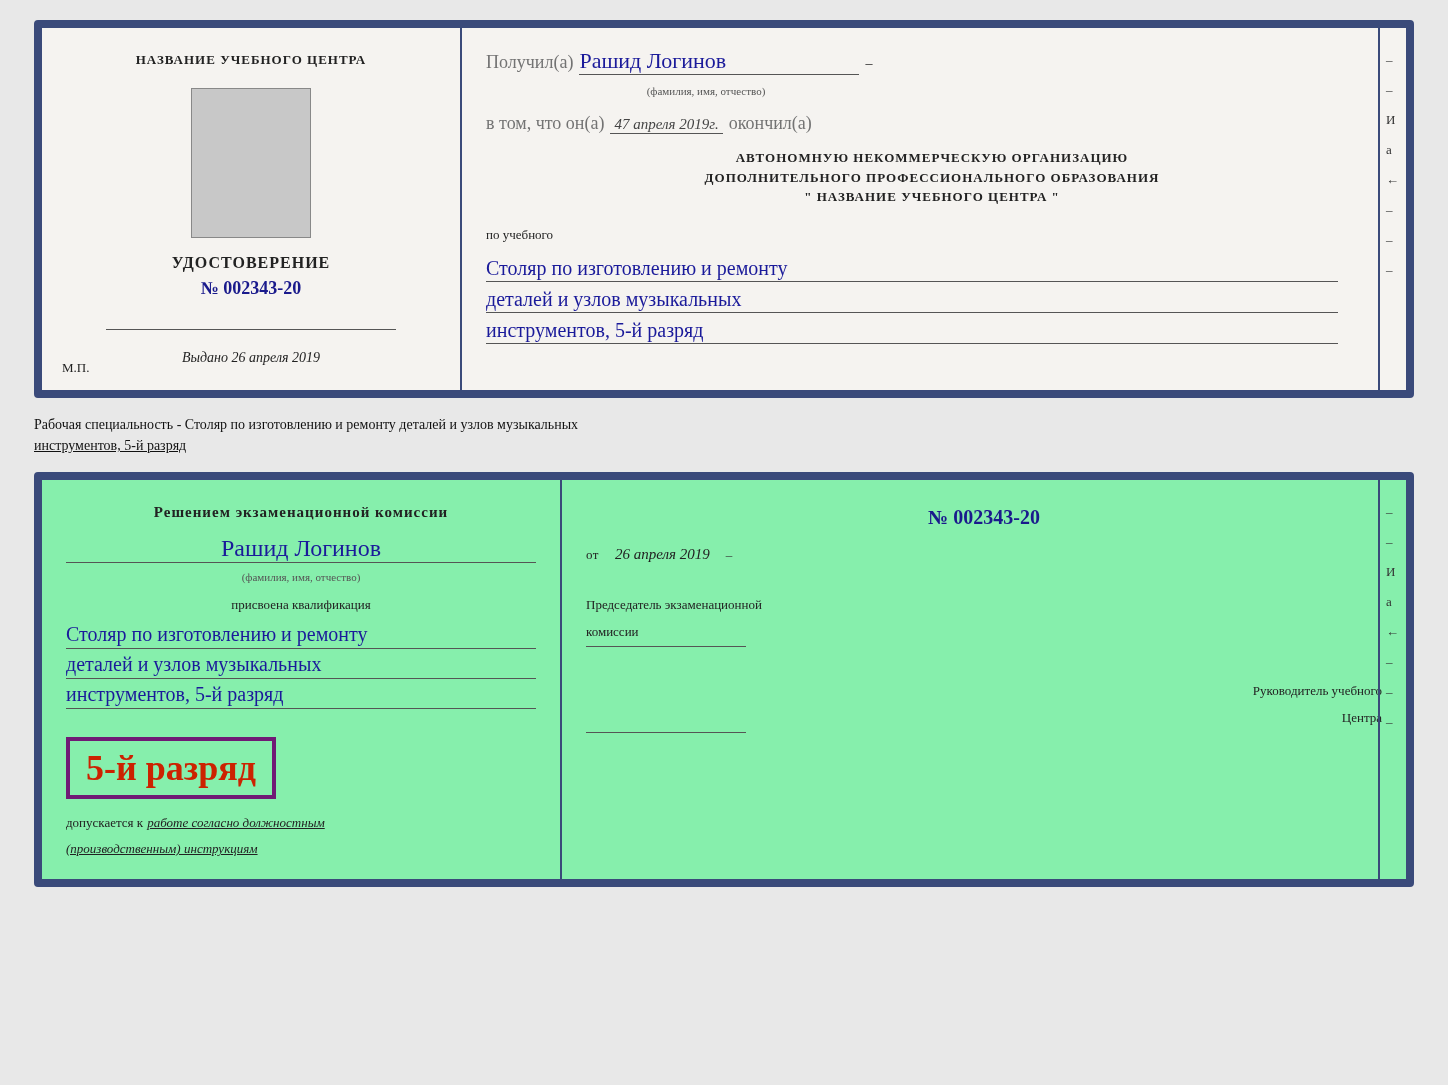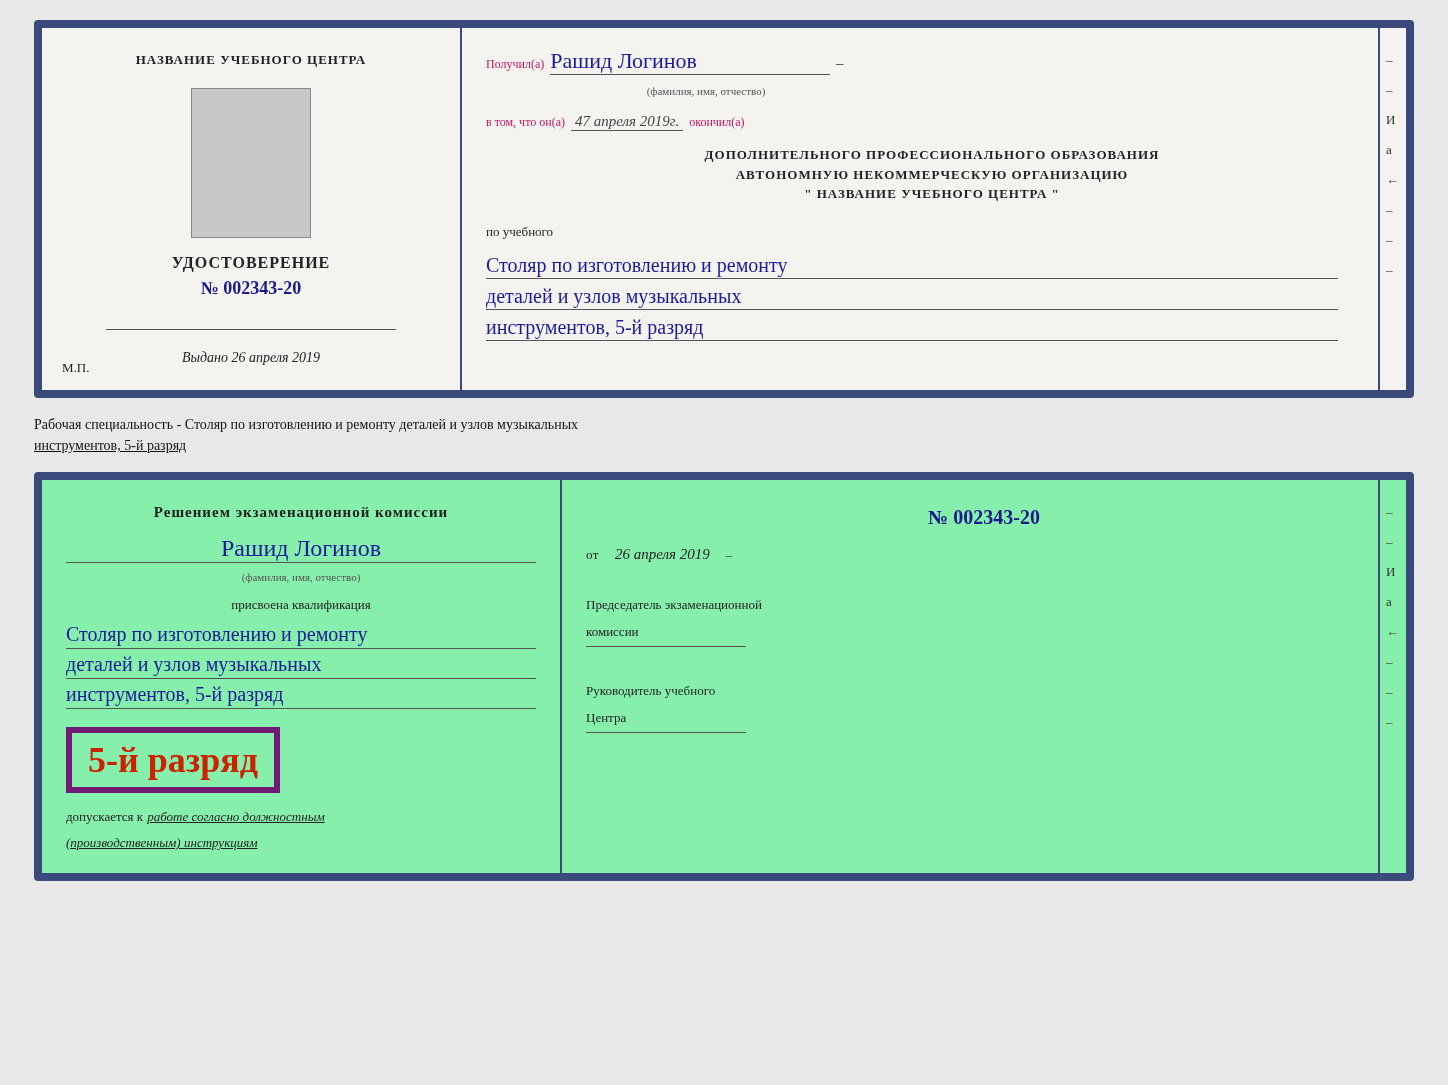--- a/index.html
+++ b/index.html
@@ -119,22 +119,22 @@
     }
 
     .right-row {
       display: flex;
       align-items: baseline;
       gap: 6px;
       flex-wrap: wrap;
     }
 
     .right-label {
-      font-size: 12px;
-      color: #be185d;
+      font-size: 18px;
+      color: #737373;
     }
 
     .right-name-handwritten {
       font-family: 'Segoe Script', 'Brush Script MT', cursive;
       font-size: 22px;
       color: #1a1a9a;
       border-bottom: 1px solid #555;
       min-width: 280px;
       display: inline-block;
     }
@@ -281,24 +281,24 @@
       font-family: 'Segoe Script', 'Brush Script MT', cursive;
       font-size: 20px;
       color: #1a1a9a;
       border-bottom: 1px solid #555;
       display: block;
       width: 100%;
       line-height: 1.35;
     }
 
     .c2-rank-box {
-      border: 6px solid #701a75;
+      border: 4px solid #701a75;
       display: inline-block;
       padding: 6px 16px;
-      margin-top: 10px;
+      margin-top: 20px;
       align-self: flex-start;
     }
 
     .c2-rank-text {
       font-family: 'Segoe Script', 'Brush Script MT', cursive;
       font-size: 36px;
       font-weight: bold;
       color: #cc2200;
     }
 
@@ -400,22 +400,22 @@
       <span class="right-subtitle">(фамилия, имя, отчество)</span>
     </div>
 
     <div class="right-row" style="margin-top:6px;">
       <span class="right-label">в том, что он(а)</span>
       <span class="right-date-handwritten">47 апреля 2019г.</span>
       <span class="right-label">окончил(а)</span>
     </div>
 
     <div class="right-org-block">
+      <div>АВТОНОМНУЮ НЕКОММЕРЧЕСКУЮ ОРГАНИЗАЦИЮ</div>
       <div>ДОПОЛНИТЕЛЬНОГО ПРОФЕССИОНАЛЬНОГО ОБРАЗОВАНИЯ</div>
-      <div>АВТОНОМНУЮ НЕКОММЕРЧЕСКУЮ ОРГАНИЗАЦИЮ</div>
       <div>"  НАЗВАНИЕ УЧЕБНОГО ЦЕНТРА  "</div>
     </div>
 
     <div class="right-prof-label">по учебного</div>
 
     <div style="display:flex;flex-direction:column;gap:2px;padding-right:40px;">
       <span class="right-profession-line">Столяр по изготовлению и ремонту</span>
       <span class="right-profession-line">деталей и узлов музыкальных</span>
       <span class="right-profession-line">инструментов, 5-й разряд</span>
     </div>
@@ -478,21 +478,21 @@
       <span class="c2r-date-val">26 апреля 2019</span>
       <span class="dash-mark">–</span>
     </div>
 
     <div style="margin-top:10px;">
       <div class="c2r-role">Председатель экзаменационной</div>
       <div class="c2r-role">комиссии</div>
       <span class="dash-line"></span>
     </div>
 
-    <div style="margin-top:14px;">
+    <div style="margin-top:14px;text-align:right;">
       <div class="c2r-role">Руководитель учебного</div>
       <div class="c2r-role">Центра</div>
       <span class="dash-line"></span>
     </div>
 
     <div class="cert2-right-edge">
       <div class="right-dashes">
         <span class="dash-mark">–</span>
         <span class="dash-mark">–</span>
         <span class="dash-mark">И</span>

